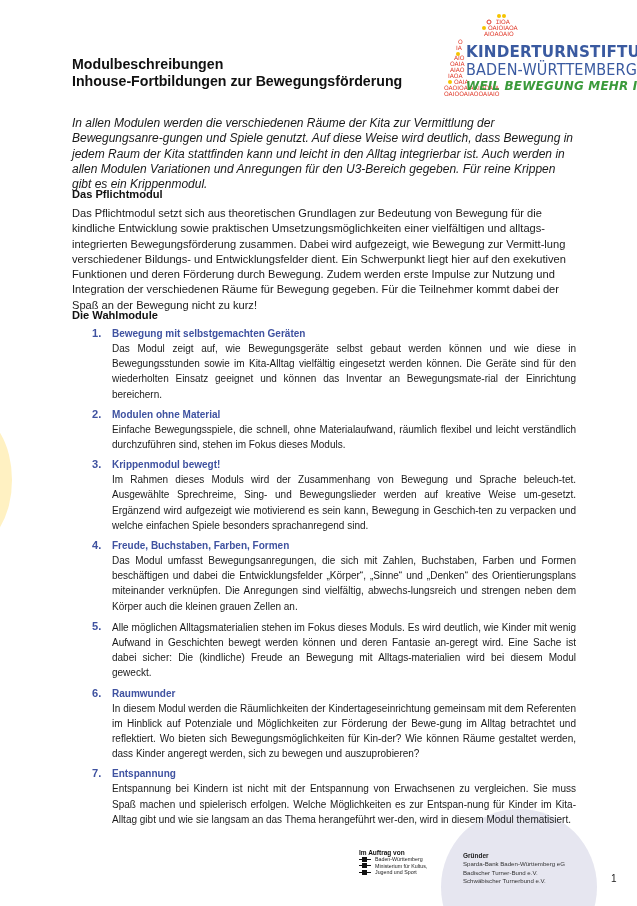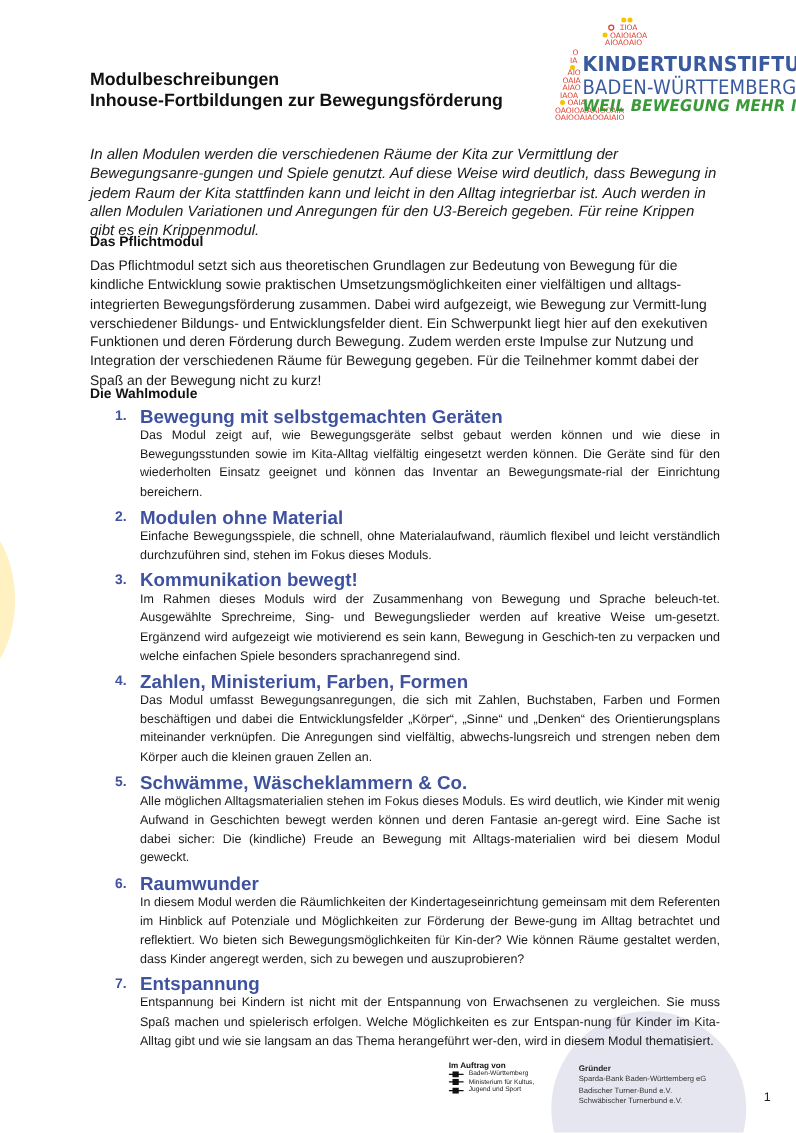--- a/index.html
+++ b/index.html
@@ -33,21 +33,21 @@
       font-size: 12px; line-height: 15.3px; font-style: italic; color: #1a1a1a;
     }
     .h-sec { position: absolute; left: 72px; font-size: 11.1px; font-weight: bold; color: #111; text-align: right; }
     .para {
       position: absolute; left: 72px; width: 502px;
       font-size: 11.1px; line-height: 15.3px; color: #1a1a1a;
     }
     .modules { position: absolute; left: 92px; top: 327px; width: 484px; margin: 0; padding: 0; list-style: none; }
     .module { position: relative; padding-left: 20px; margin-bottom: 6px; }
     .module .num { position: absolute; left: 0; top: 0; font-weight: bold; font-size: 11.1px; color: #3f52a0; }
-    .module .mtitle { font-weight: bold; font-size: 15px; line-height: 14px; color: #3f52a0; }
+    .module .mtitle { font-weight: bold; font-size: 10px; line-height: 14px; color: #3f52a0; }
     .module .mtext { font-size: 10px; line-height: 15.2px; color: #1a1a1a; text-align: justify; }
 
     .footer-left { position: absolute; left: 359px; top: 849px; }
     .footer-left .ft { font-weight: bold; font-size: 6.5px; color: #111; }
     .footer-left .row { display: flex; align-items: center; font-size: 5.3px; line-height: 6.6px; color: #222; }
     .arms { display: inline-block; width: 12px; height: 5px; margin-right: 4px; }
     .footer-right { position: absolute; left: 463px; top: 852px; }
     .footer-right .ft { font-weight: bold; font-size: 6.5px; color: #222; margin-bottom: 1px; }
     .footer-right .row { font-size: 6.1px; line-height: 8.6px; color: #333; }
     .page-num { position: absolute; left: 611px; top: 873px; font-size: 10px; color: #222; }
@@ -106,31 +106,30 @@
       <div class="mtitle">Bewegung mit selbstgemachten Geräten</div>
       <div class="mtext">Das Modul zeigt auf, wie Bewegungsgeräte selbst gebaut werden können und wie diese in Bewegungsstunden sowie im Kita-Alltag vielfältig eingesetzt werden können. Die Geräte sind für den wiederholten Einsatz geeignet und können das Inventar an Bewegungsmate-rial der Einrichtung bereichern.</div>
     </li>
     <li class="module">
       <span class="num">2.</span>
       <div class="mtitle">Modulen ohne Material</div>
       <div class="mtext">Einfache Bewegungsspiele, die schnell, ohne Materialaufwand, räumlich flexibel und leicht verständlich durchzuführen sind, stehen im Fokus dieses Moduls.</div>
     </li>
     <li class="module">
       <span class="num">3.</span>
-      <div class="mtitle">Kommunikation bewegt!</div>
+      <div class="mtitle">Krippenmodul bewegt!</div>
       <div class="mtext">Im Rahmen dieses Moduls wird der Zusammenhang von Bewegung und Sprache beleuch-tet. Ausgewählte Sprechreime, Sing- und Bewegungslieder werden auf kreative Weise um-gesetzt. Ergänzend wird aufgezeigt wie motivierend es sein kann, Bewegung in Geschich-ten zu verpacken und welche einfachen Spiele besonders sprachanregend sind.</div>
     </li>
     <li class="module">
       <span class="num">4.</span>
-      <div class="mtitle">Zahlen, Ministerium, Farben, Formen</div>
+      <div class="mtitle">Freude, Buchstaben, Farben, Formen</div>
       <div class="mtext">Das Modul umfasst Bewegungsanregungen, die sich mit Zahlen, Buchstaben, Farben und Formen beschäftigen und dabei die Entwicklungsfelder „Körper“, „Sinne“ und „Denken“ des Orientierungsplans miteinander verknüpfen. Die Anregungen sind vielfältig, abwechs-lungsreich und strengen neben dem Körper auch die kleinen grauen Zellen an.</div>
     </li>
     <li class="module">
       <span class="num">5.</span>
-      <div class="mtitle">Schwämme, Wäscheklammern &amp; Co.</div>
       <div class="mtext">Alle möglichen Alltagsmaterialien stehen im Fokus dieses Moduls. Es wird deutlich, wie Kinder mit wenig Aufwand in Geschichten bewegt werden können und deren Fantasie an-geregt wird. Eine Sache ist dabei sicher: Die (kindliche) Freude an Bewegung mit Alltags-materialien wird bei diesem Modul geweckt.</div>
     </li>
     <li class="module">
       <span class="num">6.</span>
       <div class="mtitle">Raumwunder</div>
       <div class="mtext">In diesem Modul werden die Räumlichkeiten der Kindertageseinrichtung gemeinsam mit dem Referenten im Hinblick auf Potenziale und Möglichkeiten zur Förderung der Bewe-gung im Alltag betrachtet und reflektiert. Wo bieten sich Bewegungsmöglichkeiten für Kin-der? Wie können Räume gestaltet werden, dass Kinder angeregt werden, sich zu bewegen und auszuprobieren?</div>
     </li>
     <li class="module">
       <span class="num">7.</span>
       <div class="mtitle">Entspannung</div>

